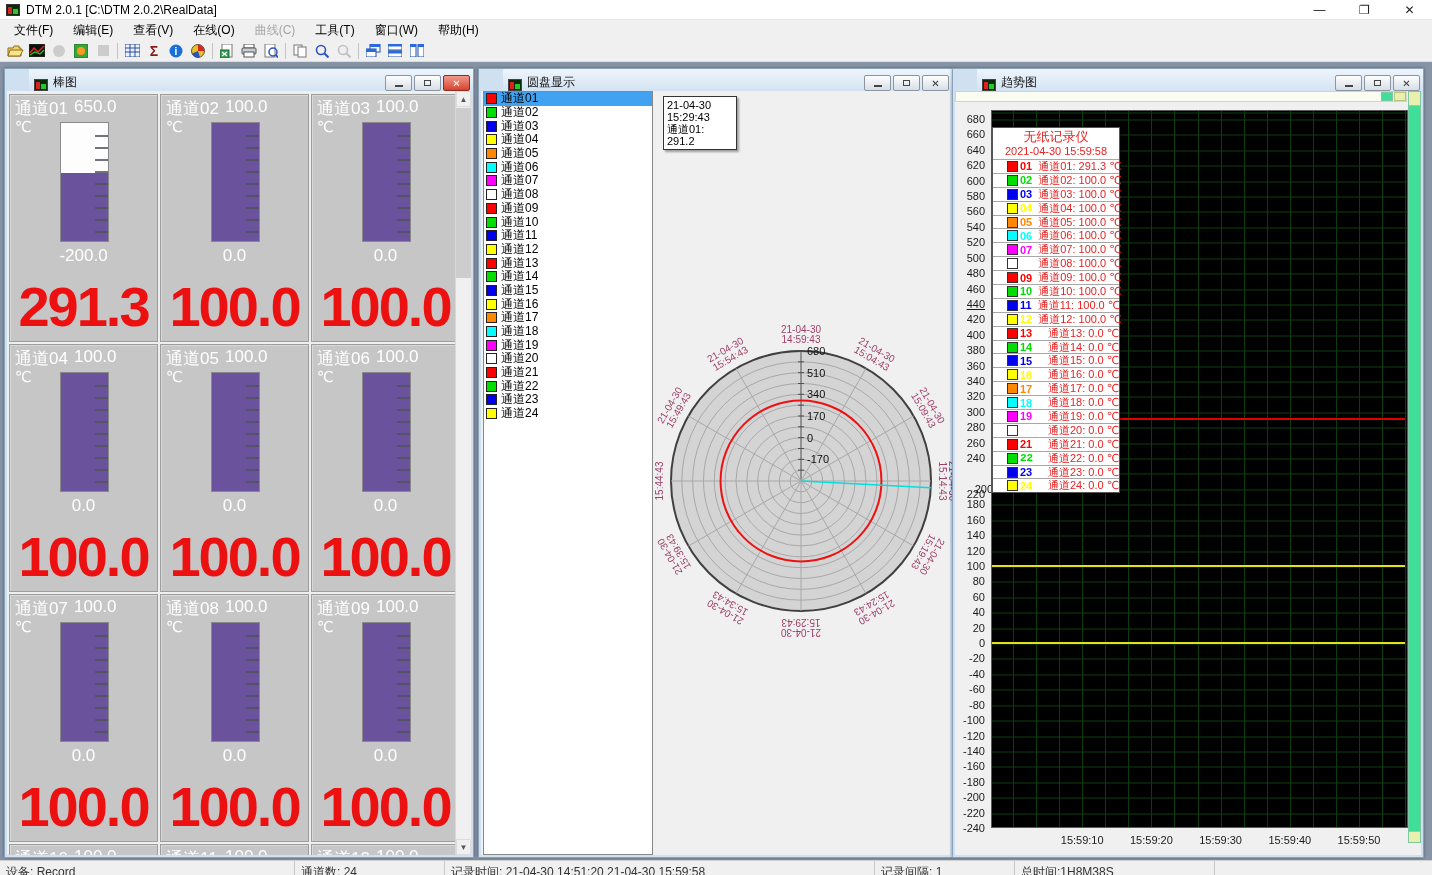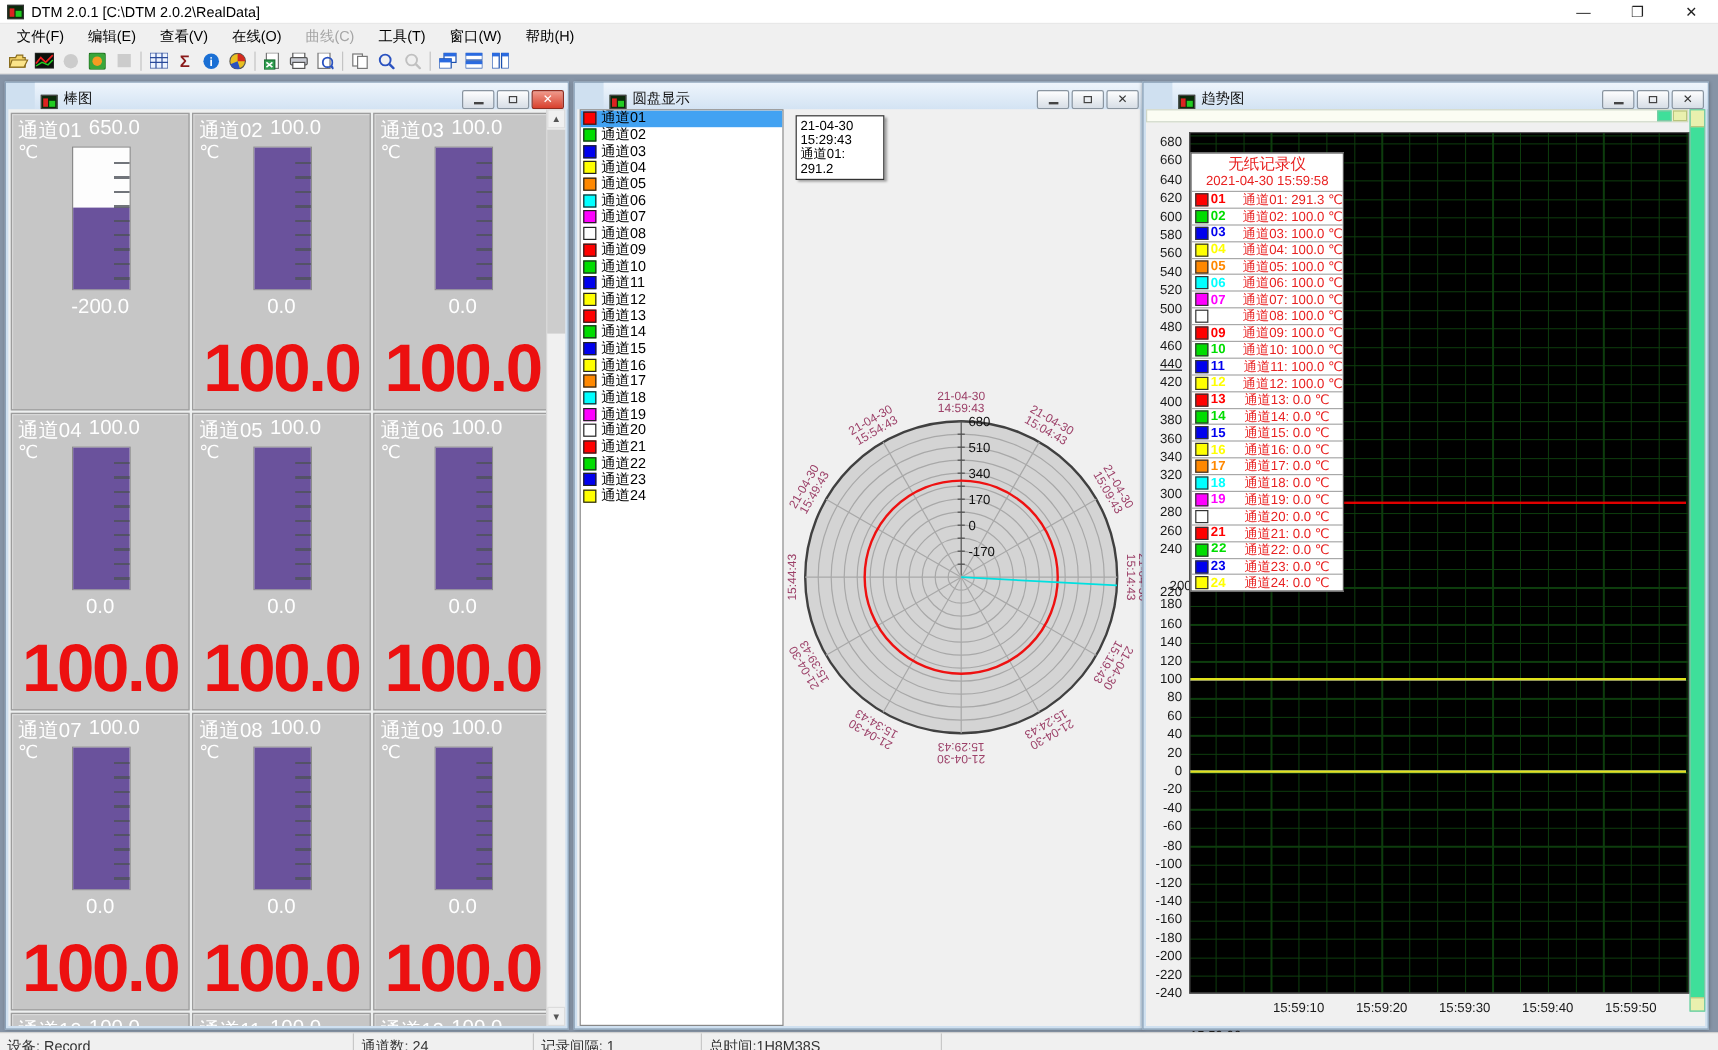--- a/index.html
+++ b/index.html
@@ -72,21 +72,21 @@
   .trend-content { position:absolute; left:2px; top:22px; right:2px; bottom:2px; background:#f0f0f0; }
   .hscroll { position:absolute; left:0; top:0; right:14px; height:11px; background:#fbfdf3; border:1px solid #cfd6c8; }
   .hs-btn { position:absolute; top:0; width:12px; height:9px; }
   .plot { position:absolute; background:#000; border:1px solid #5a5a5a; }
   .yticks span { position:absolute; width:28px; text-align:right; font-size:11px; color:#1a1a1a; }
   .xticks span { position:absolute; width:60px; text-align:center; font-size:11px; color:#1a1a1a; }
   .trend-line { position:absolute; height:2px; }
   .legend { position:absolute; background:#fff; border:1px solid #555; box-shadow:1px 1px 2px rgba(0,0,0,.4); }
   .lg-title { text-align:center; color:#e82222; font-size:13px; height:17px; line-height:17px; }
   .lg-date  { text-align:center; color:#e82222; font-size:11px; height:14px; line-height:13px; }
-  .lg-row { height:13.9px; display:flex; align-items:center; border-top:1px solid #a8a8a8; font-size:11px; padding-left:3px;}
+  .lg-row { height:13.9px; display:flex; align-items:center; border-top:1px solid #a8a8a8; font-size:11px; padding-left:14px;}
   .lg-sw { width:11px; height:11px; border:1px solid #333; flex:none; }
   .lg-id { width:22px; font-weight:bold; margin-left:2px; }
   .lg-text { color:#e82222; margin-left:6px; white-space:nowrap; }
   .tvscroll { position:absolute; right:0; top:0; bottom:12px; width:13px; background:#3fdf9a; border:1px solid #7cc8a4; }
   .tvs-top { position:absolute; top:0; left:0; right:0; height:14px; background:#e9f0ae; border-bottom:1px solid #b9c47e;}
   .tvs-bot { position:absolute; bottom:0; left:0; right:0; height:11px; background:#e9f0ae; border-top:1px solid #b9c47e;}
 
   
   .statusbar { position:absolute; left:0; top:860px; width:1432px; height:15px; background:#f0f0f0;
                border-top:1px solid #d0d0d0; display:flex; overflow:hidden; }
@@ -257,20 +257,21 @@
       <div class="bar-grid" id="barGrid">
           <div class="bar-cell" style="left: 0px; top: 0px;">
             <div class="bname">通道01</div>
             <div class="bmax">650.0</div>
             <div class="bunit">℃</div>
             <div class="bbar">
               <div class="bfill" style="height: 57.8%;"></div>
               <div class="bticks"></div>
             </div>
             <div class="bmin">-200.0</div>
+            <div class="bval">291.3</div>
           </div>
           <div class="bar-cell" style="left: 151px; top: 0px;">
             <div class="bname">通道02</div>
             <div class="bmax">100.0</div>
             <div class="bunit">℃</div>
             <div class="bbar">
               <div class="bfill" style="height: 100%;"></div>
               <div class="bticks"></div>
             </div>
             <div class="bmin">0.0</div>
@@ -784,15 +785,16 @@
             <span class="lg-text">通道24: 0.0 ℃</span>
           </div>
         </div>
       </div>
   </div>
 </div>
 
 <div class="statusbar" id="statusbar">
     <div class="status-seg" style="width: 295px;">设备: Record</div>
     <div class="status-seg" style="width: 150px;">通道数: 24</div>
+    <div class="status-seg" style="width: 430px;">记录时间: 21-04-30 14:51:20    21-04-30 15:59:58</div>
     <div class="status-seg" style="width: 140px;">记录间隔: 1</div>
     <div class="status-seg" style="width: 200px;">总时间:1H8M38S</div>
   </div>
 
 </body></html>

